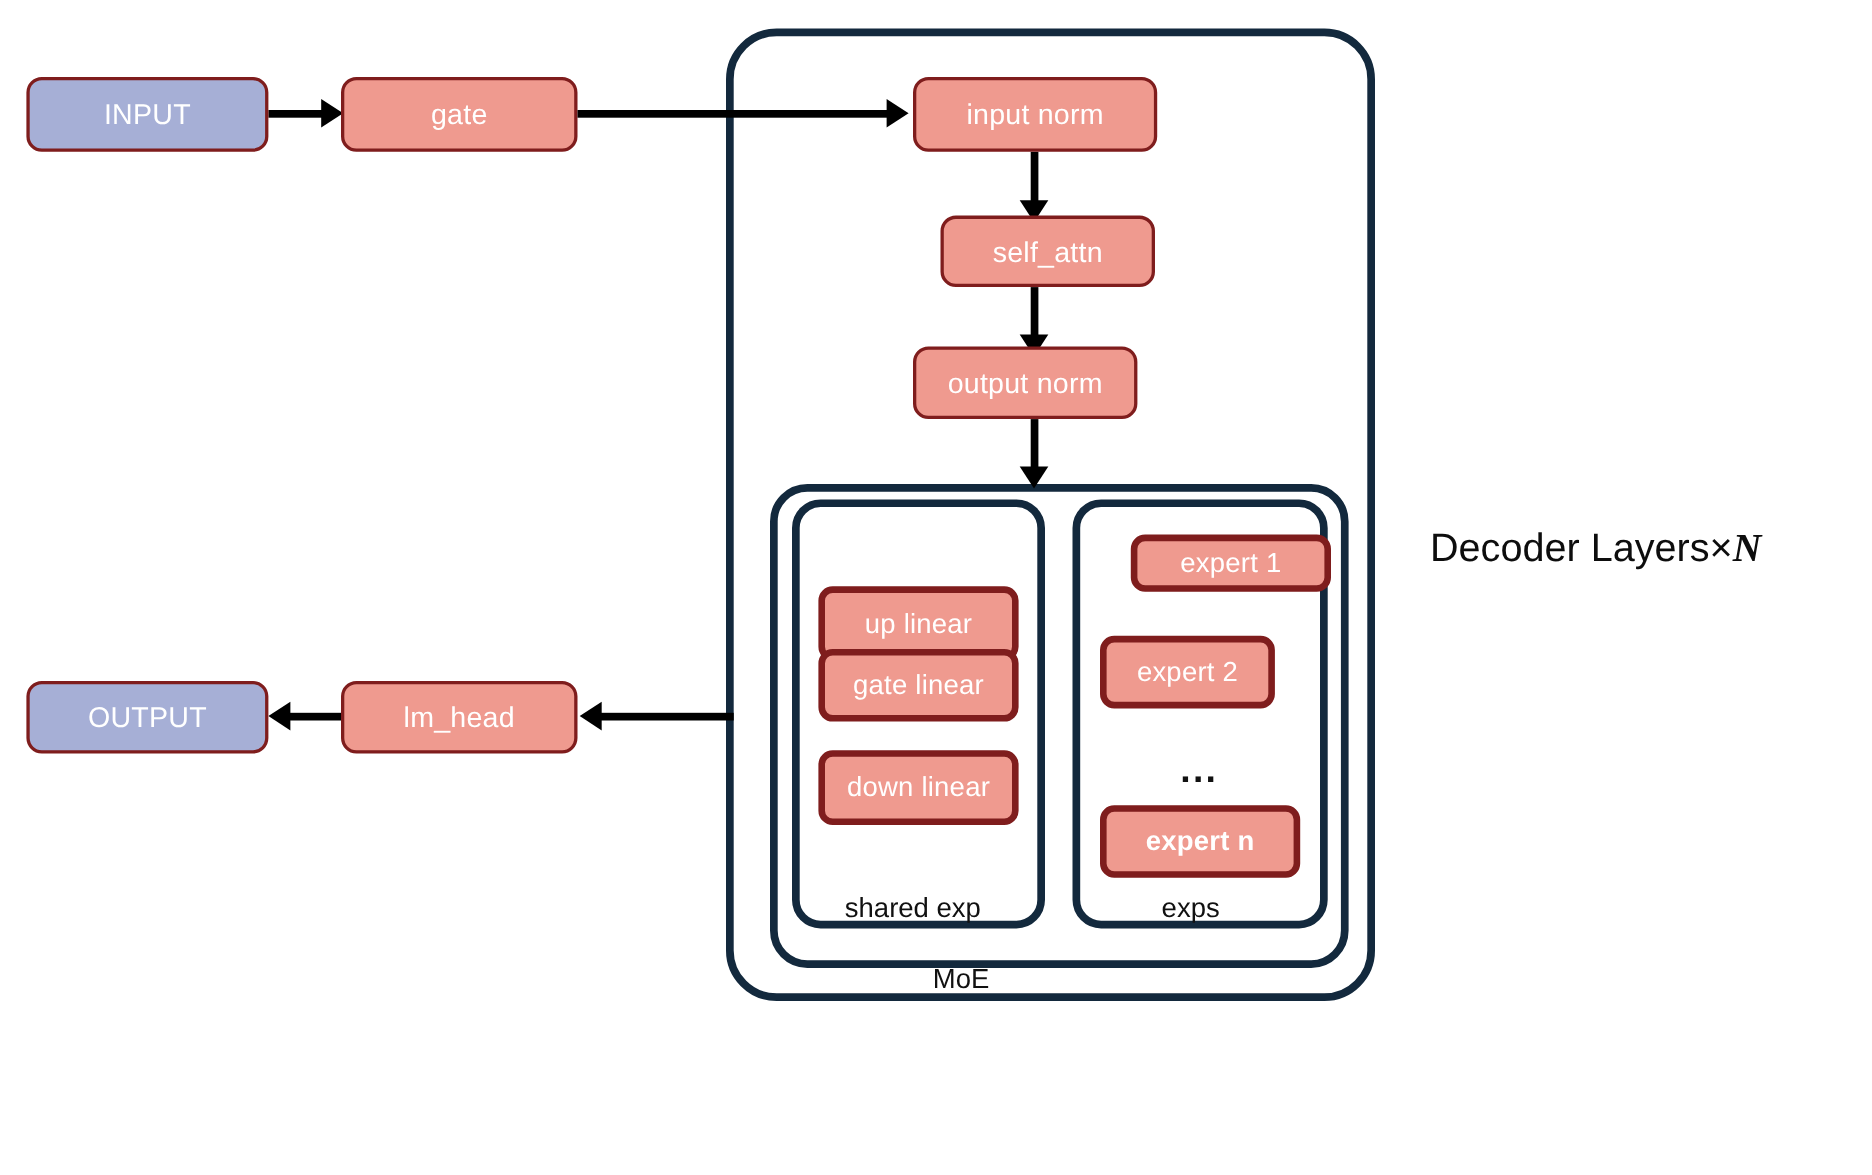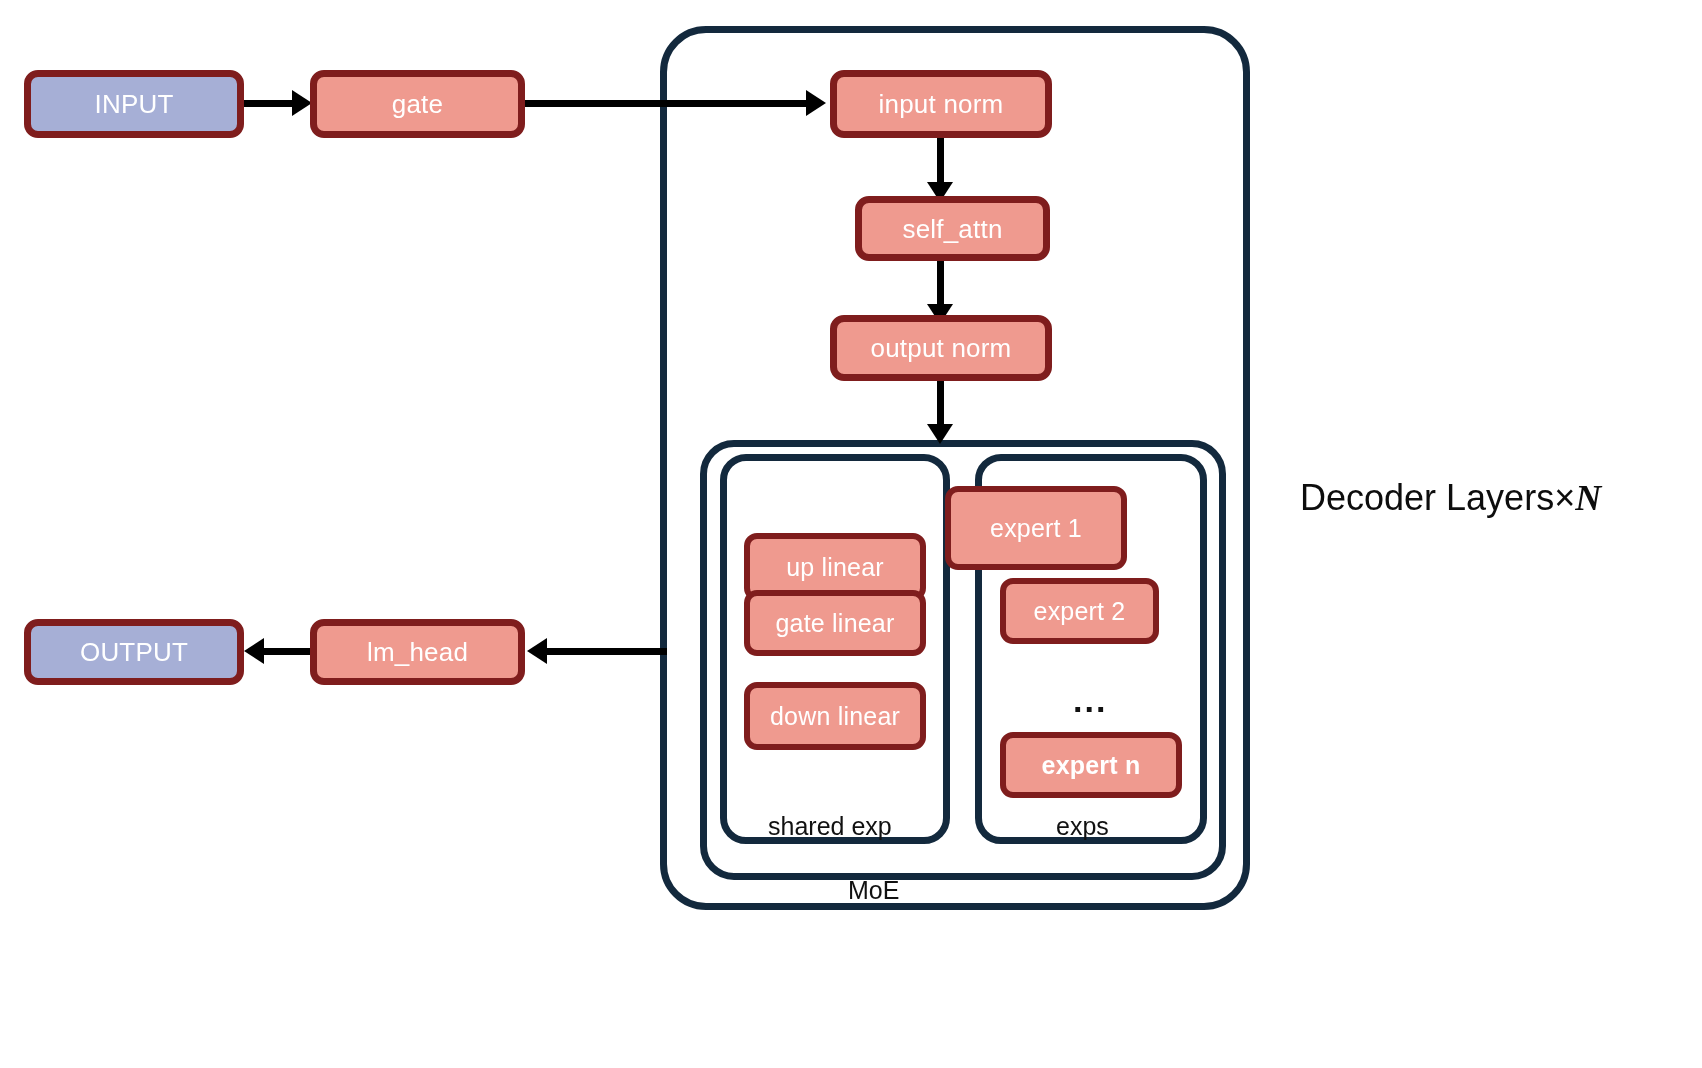--- a/index.html
+++ b/index.html
@@ -16,21 +16,21 @@
     width: 1702px;
     height: 1068px;
     background: #ffffff;
     overflow: hidden;
   }
 
   
   .node {
     position: absolute;
     box-sizing: border-box;
-    border: 7px solid #7f1d1d;
+    border: 3px solid #7f1d1d;
     border-radius: 14px;
     display: flex;
     align-items: center;
     justify-content: center;
     color: #ffffff;
     font-size: 26px;
     line-height: 1;
     letter-spacing: 0.2px;
     white-space: nowrap;
     z-index: 5;
@@ -137,21 +137,21 @@
   <div class="edge v" style="left:937px; top:138px; height:48px;"></div>
   <div class="arrowhead down" style="left:927px; top:182px;"></div>
 
   <div class="node salmon" style="left:855px; top:196px; width:195px; height:65px;">
     <span>self_attn</span>
   </div>
 
   <div class="edge v" style="left:937px; top:261px; height:48px;"></div>
   <div class="arrowhead down" style="left:927px; top:304px;"></div>
 
-  <div class="node salmon" style="left:830px; top:315px; width:222px; height:66px;">
+  <div class="node salmon" style="left:830px; top:315px; width:204px; height:66px;">
     <span>output norm</span>
   </div>
 
   <div class="edge v" style="left:937px; top:381px; height:48px;"></div>
   <div class="arrowhead down" style="left:927px; top:424px;"></div>
 
   <div class="container moe" style="left:700px; top:440px; width:526px; height:440px;"></div>
 
   <div class="label" style="left:848px; top:850px;">MoE</div>
 
@@ -166,21 +166,21 @@
   </div>
 
   <div class="node salmon small" style="left:744px; top:590px; width:182px; height:66px;">
     <span>gate linear</span>
   </div>
 
   <div class="label" style="left:768px; top:786px;">shared exp</div>
 
   <div class="container group" style="left:975px; top:454px; width:232px; height:390px;"></div>
 
-  <div class="node salmon small" style="left:945px; top:486px; width:182px; height:84px;">
+  <div class="node salmon small" style="left:1028px; top:486px; width:182px; height:52px;">
     <span>expert 1</span>
   </div>
 
   <div class="node salmon small" style="left:1000px; top:578px; width:159px; height:66px;justify-content:center;">
     <span>expert 2</span>
   </div>
 
   <div class="label ellipsis" style="left:1073px; top:655px;">...</div>
 
   <div class="node salmon small" style="left:1000px; top:732px; width:182px; height:66px;font-weight:bold;">

